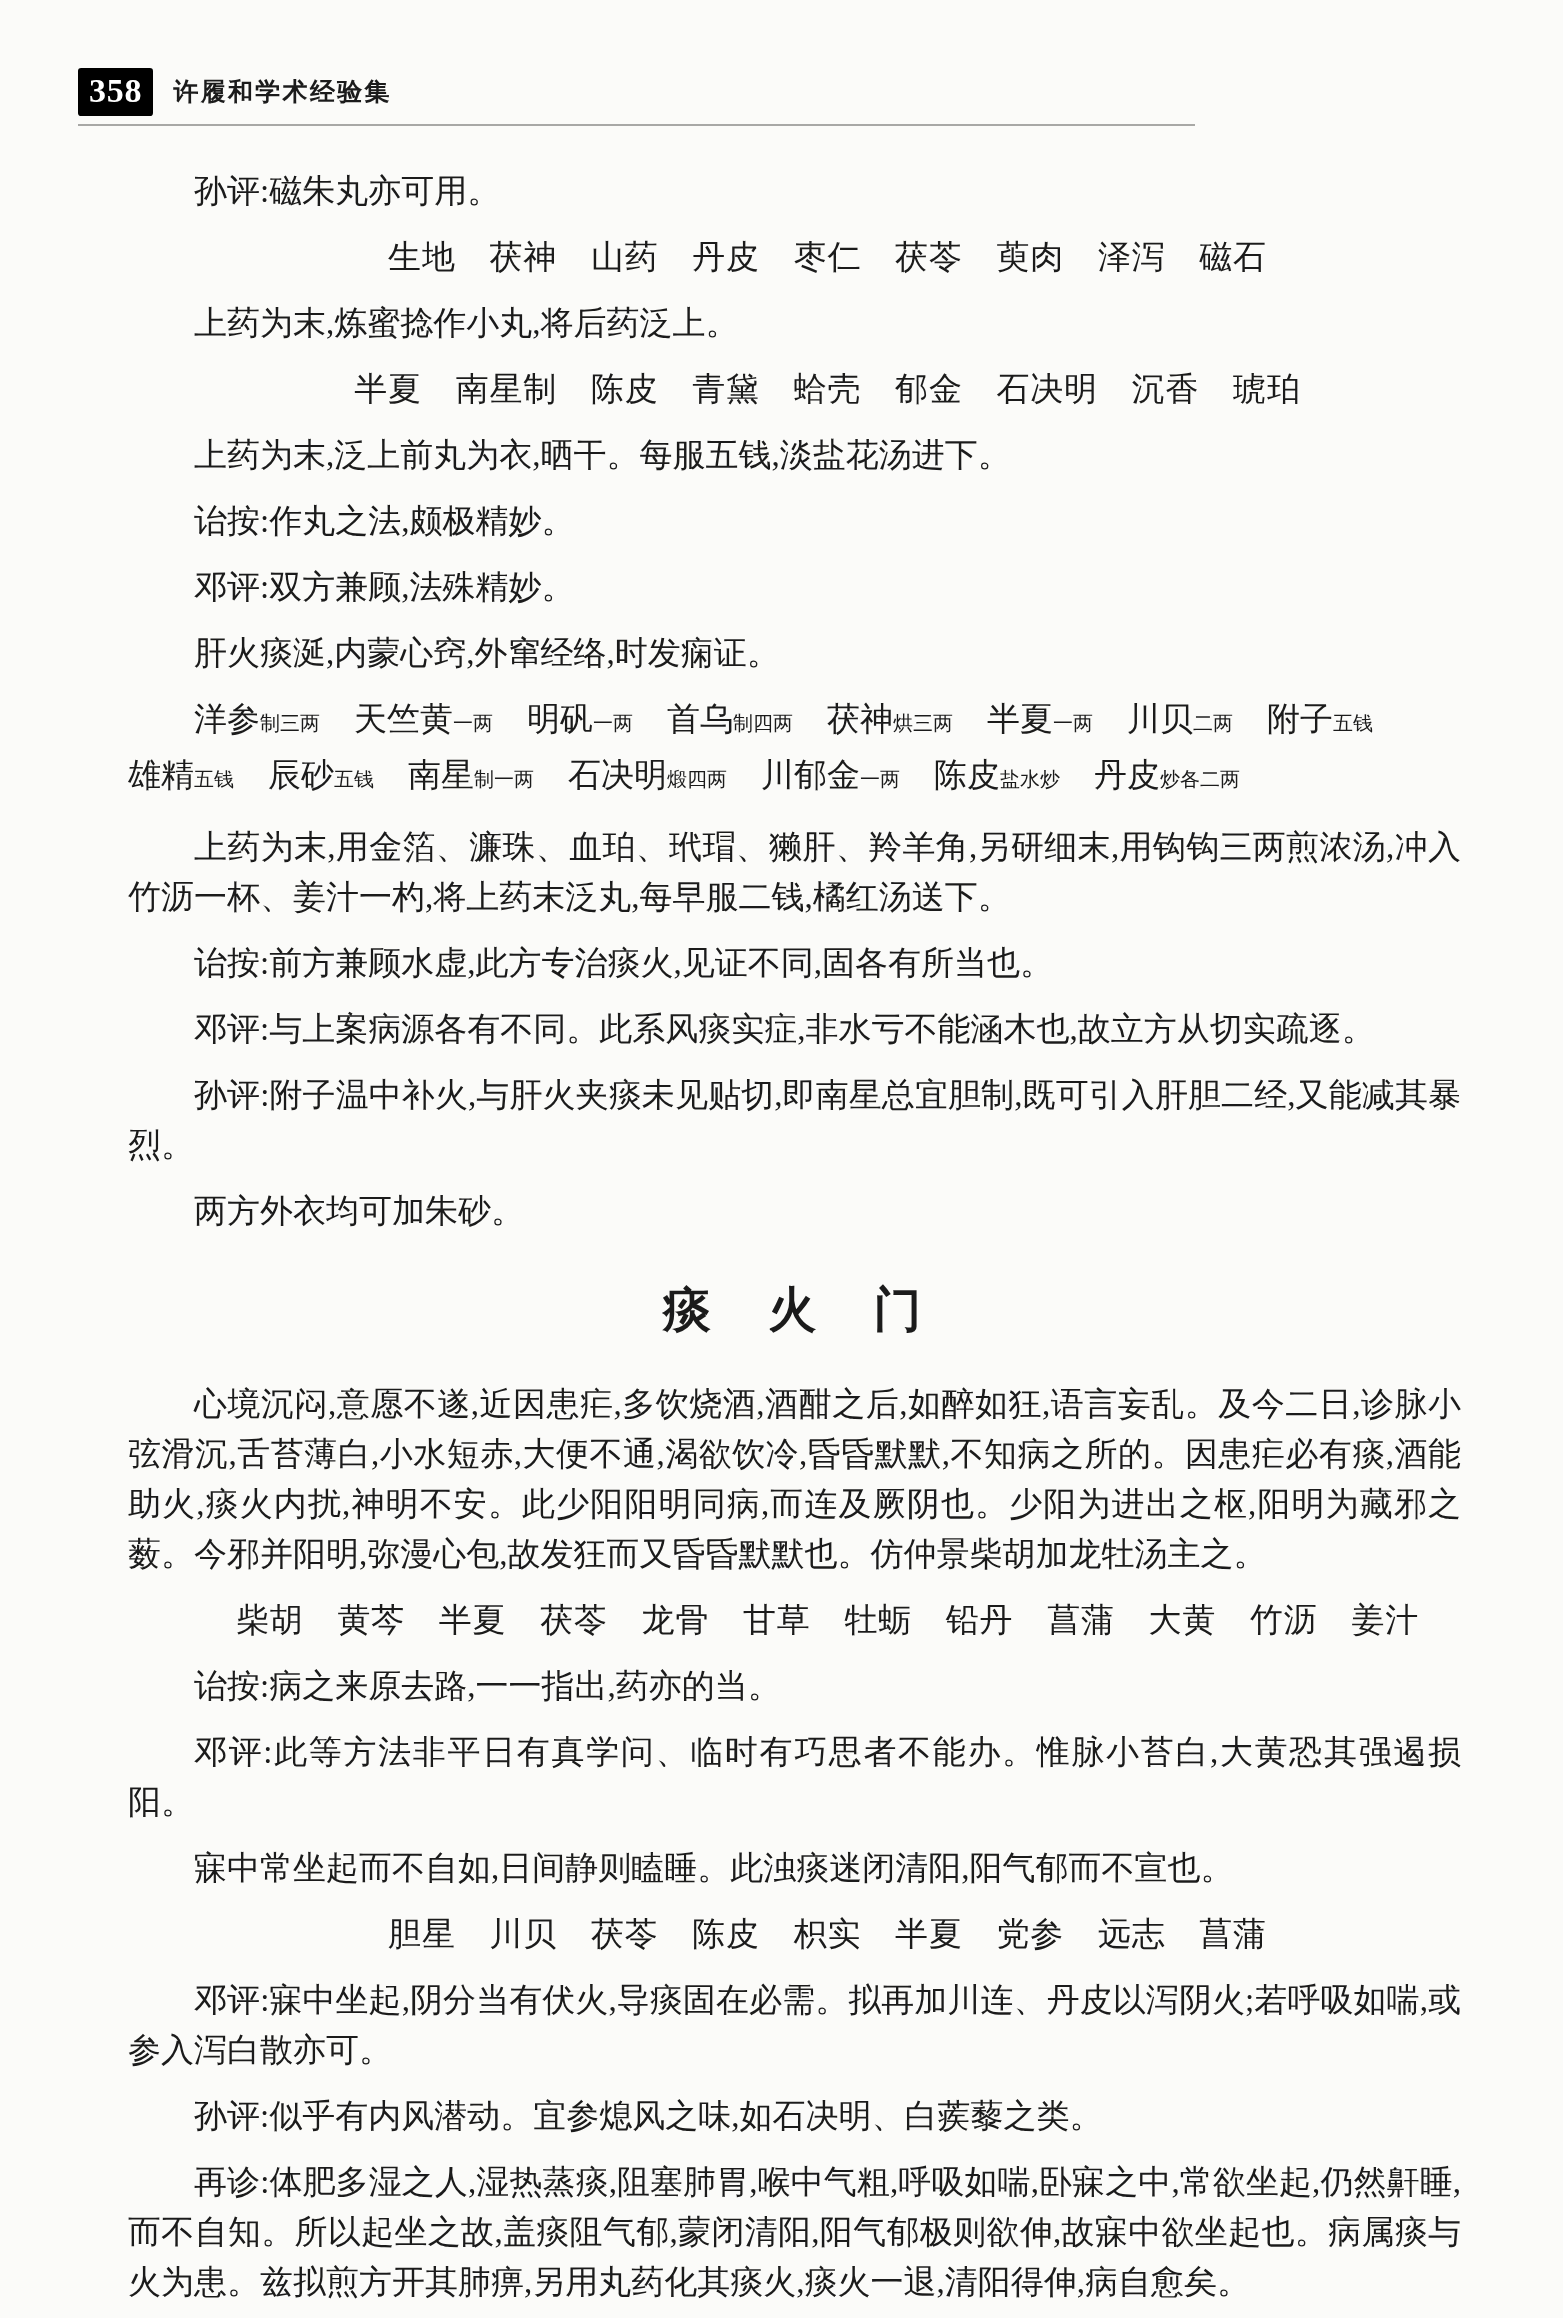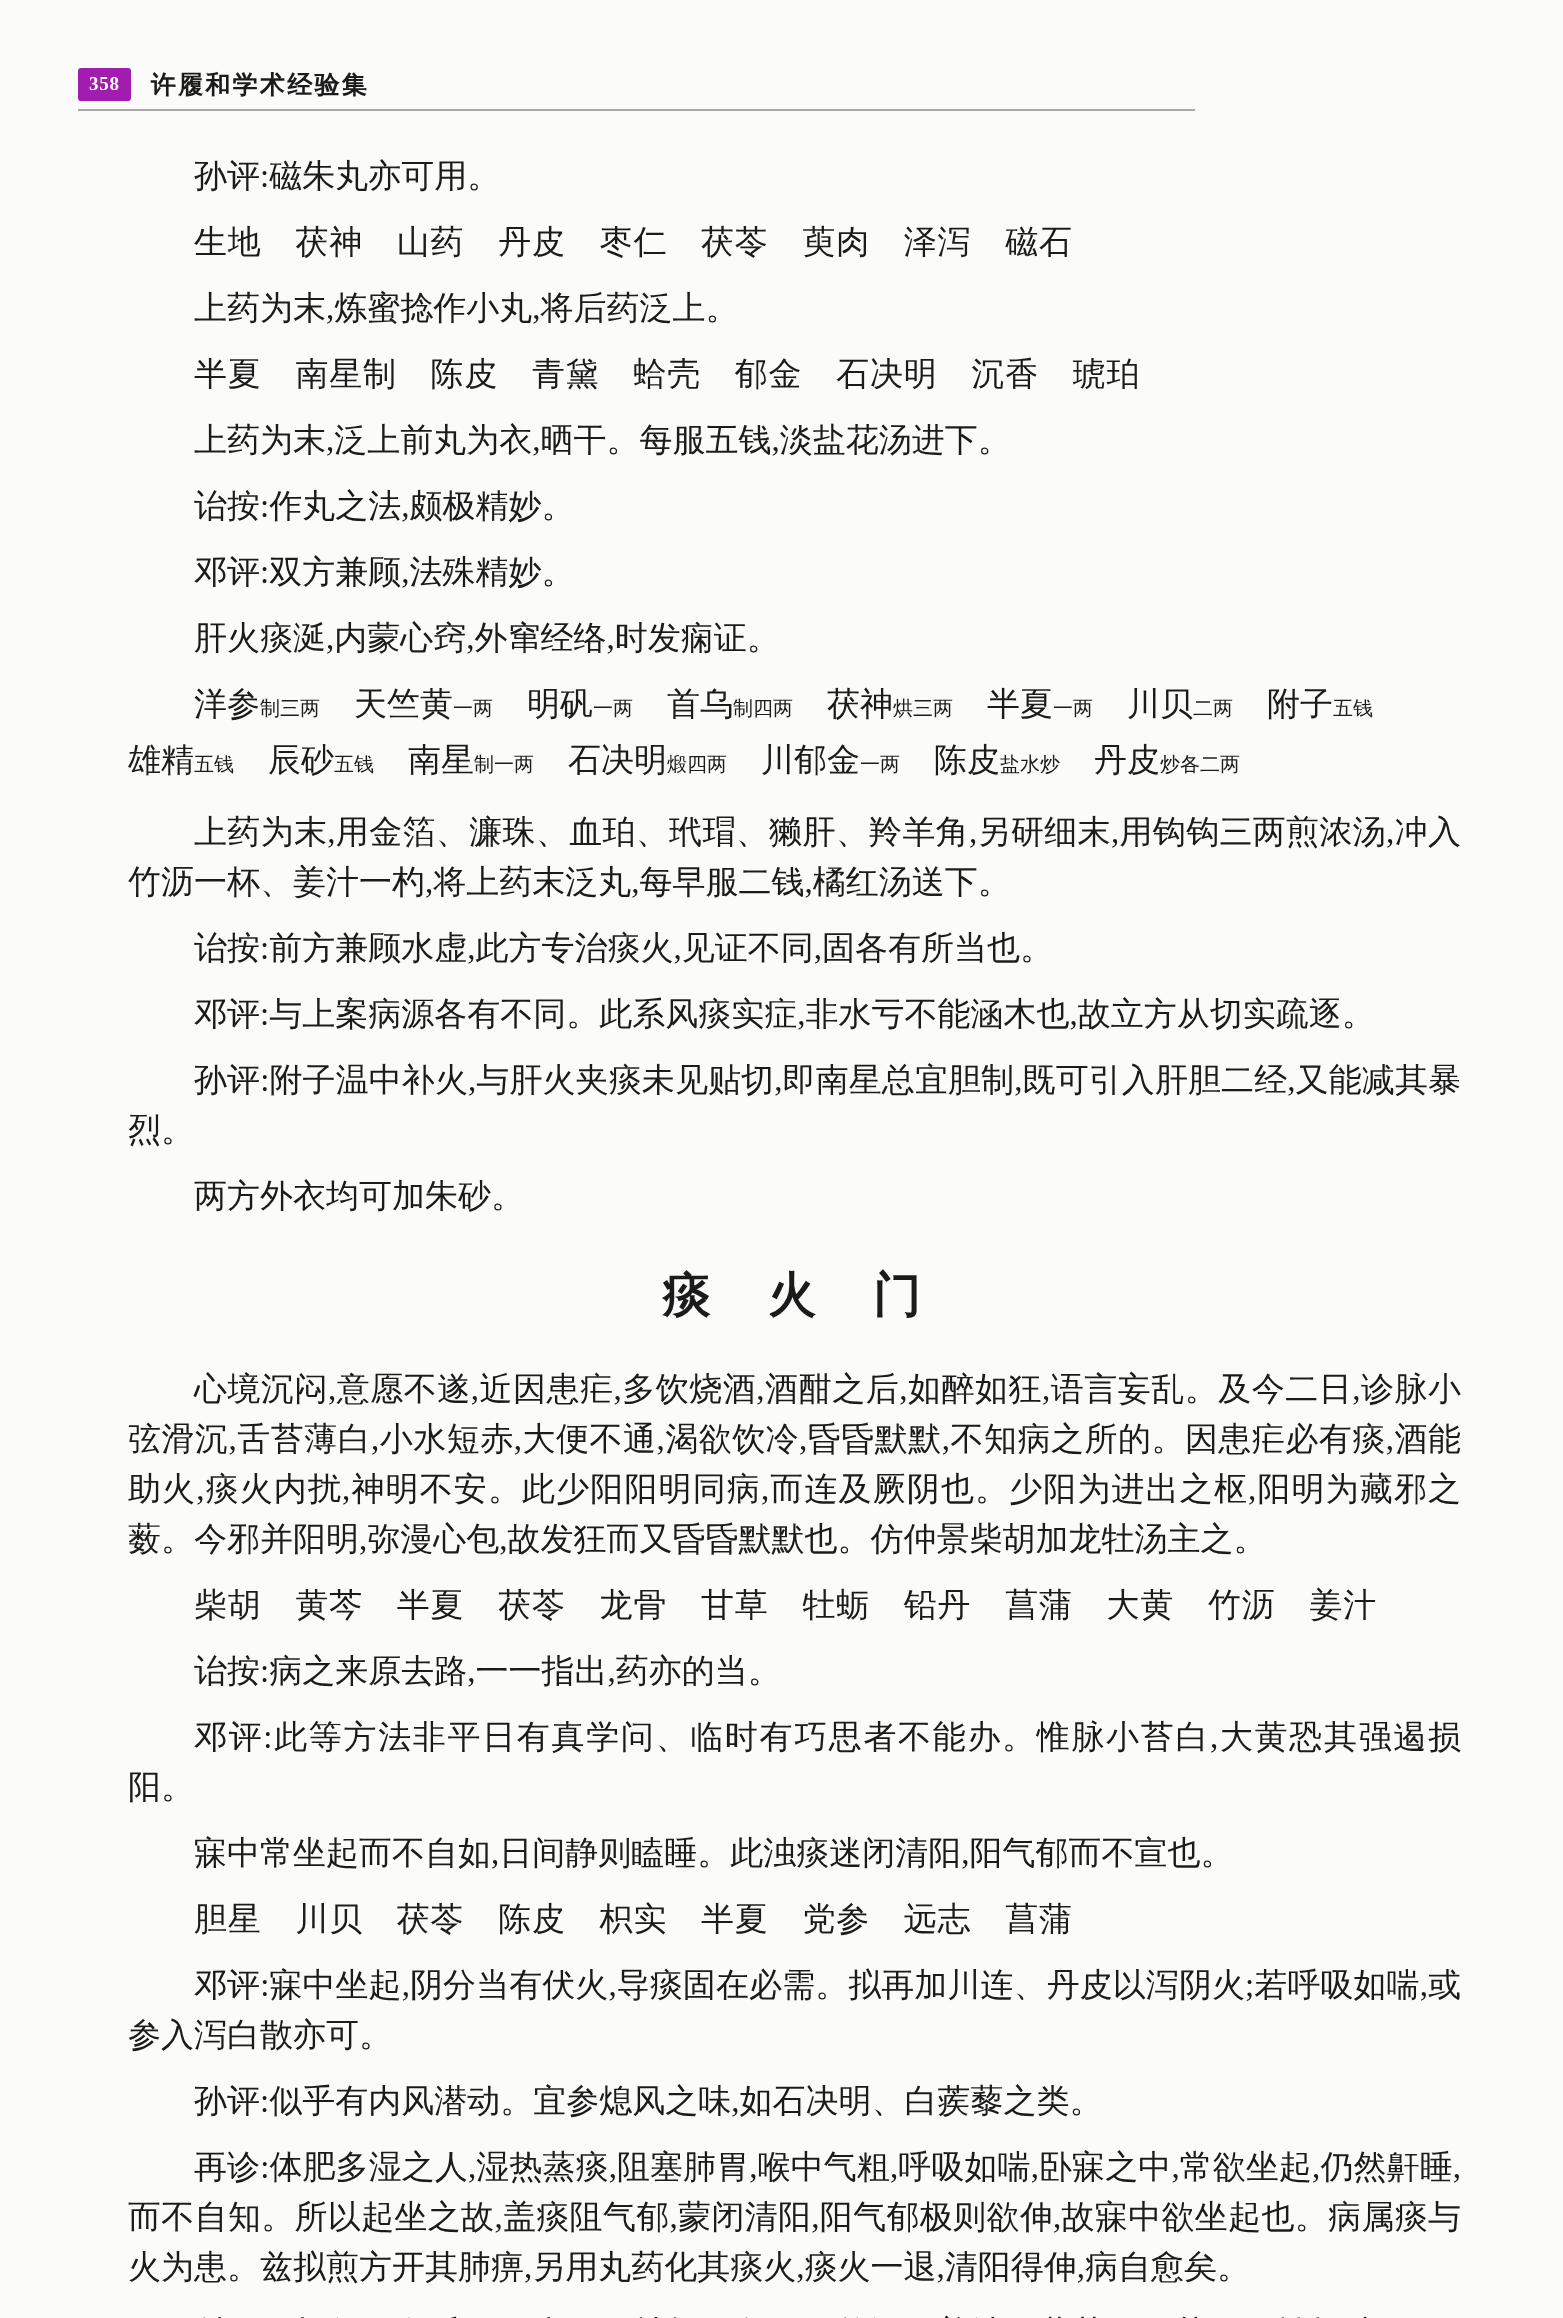--- a/index.html
+++ b/index.html
@@ -17,24 +17,24 @@
     box-sizing: border-box;
     overflow: hidden;
   }
   .header {
     display: flex;
     align-items: center;
     margin: 68px 0 0 78px;
   }
   .pagenum {
     display: inline-block;
-    background: #a21caf;
+    background: #000000;
     color: #ffffff;
     font-weight: bold;
-    font-size: 19px;
+    font-size: 34px;
     line-height: 1;
     padding: 6.2px 11px 7.8px 11px;
     border-radius: 3.1px;
     letter-spacing: 0.8px;
   }
   .booktitle {
     font-size: 25px;
     font-weight: bold;
     margin-left: 20px;
     letter-spacing: 2.3px;
@@ -49,21 +49,21 @@
     margin: 40px 87px 0 112px;
     font-size: 33px;
     line-height: 50px;
     text-align: justify;
   }
   .content p {
     margin: 16px;
     text-indent: 2em;
   }
   p.drugs {
-    text-align: left;
+    text-align: center;
     letter-spacing: 0.8px;
   }
   p.recipe {
     text-align: left;
   }
   .recipe .drug {
     white-space: nowrap;
     margin-right: 34px;
   }
   .recipe .drug:last-child { margin-right: 0; }

